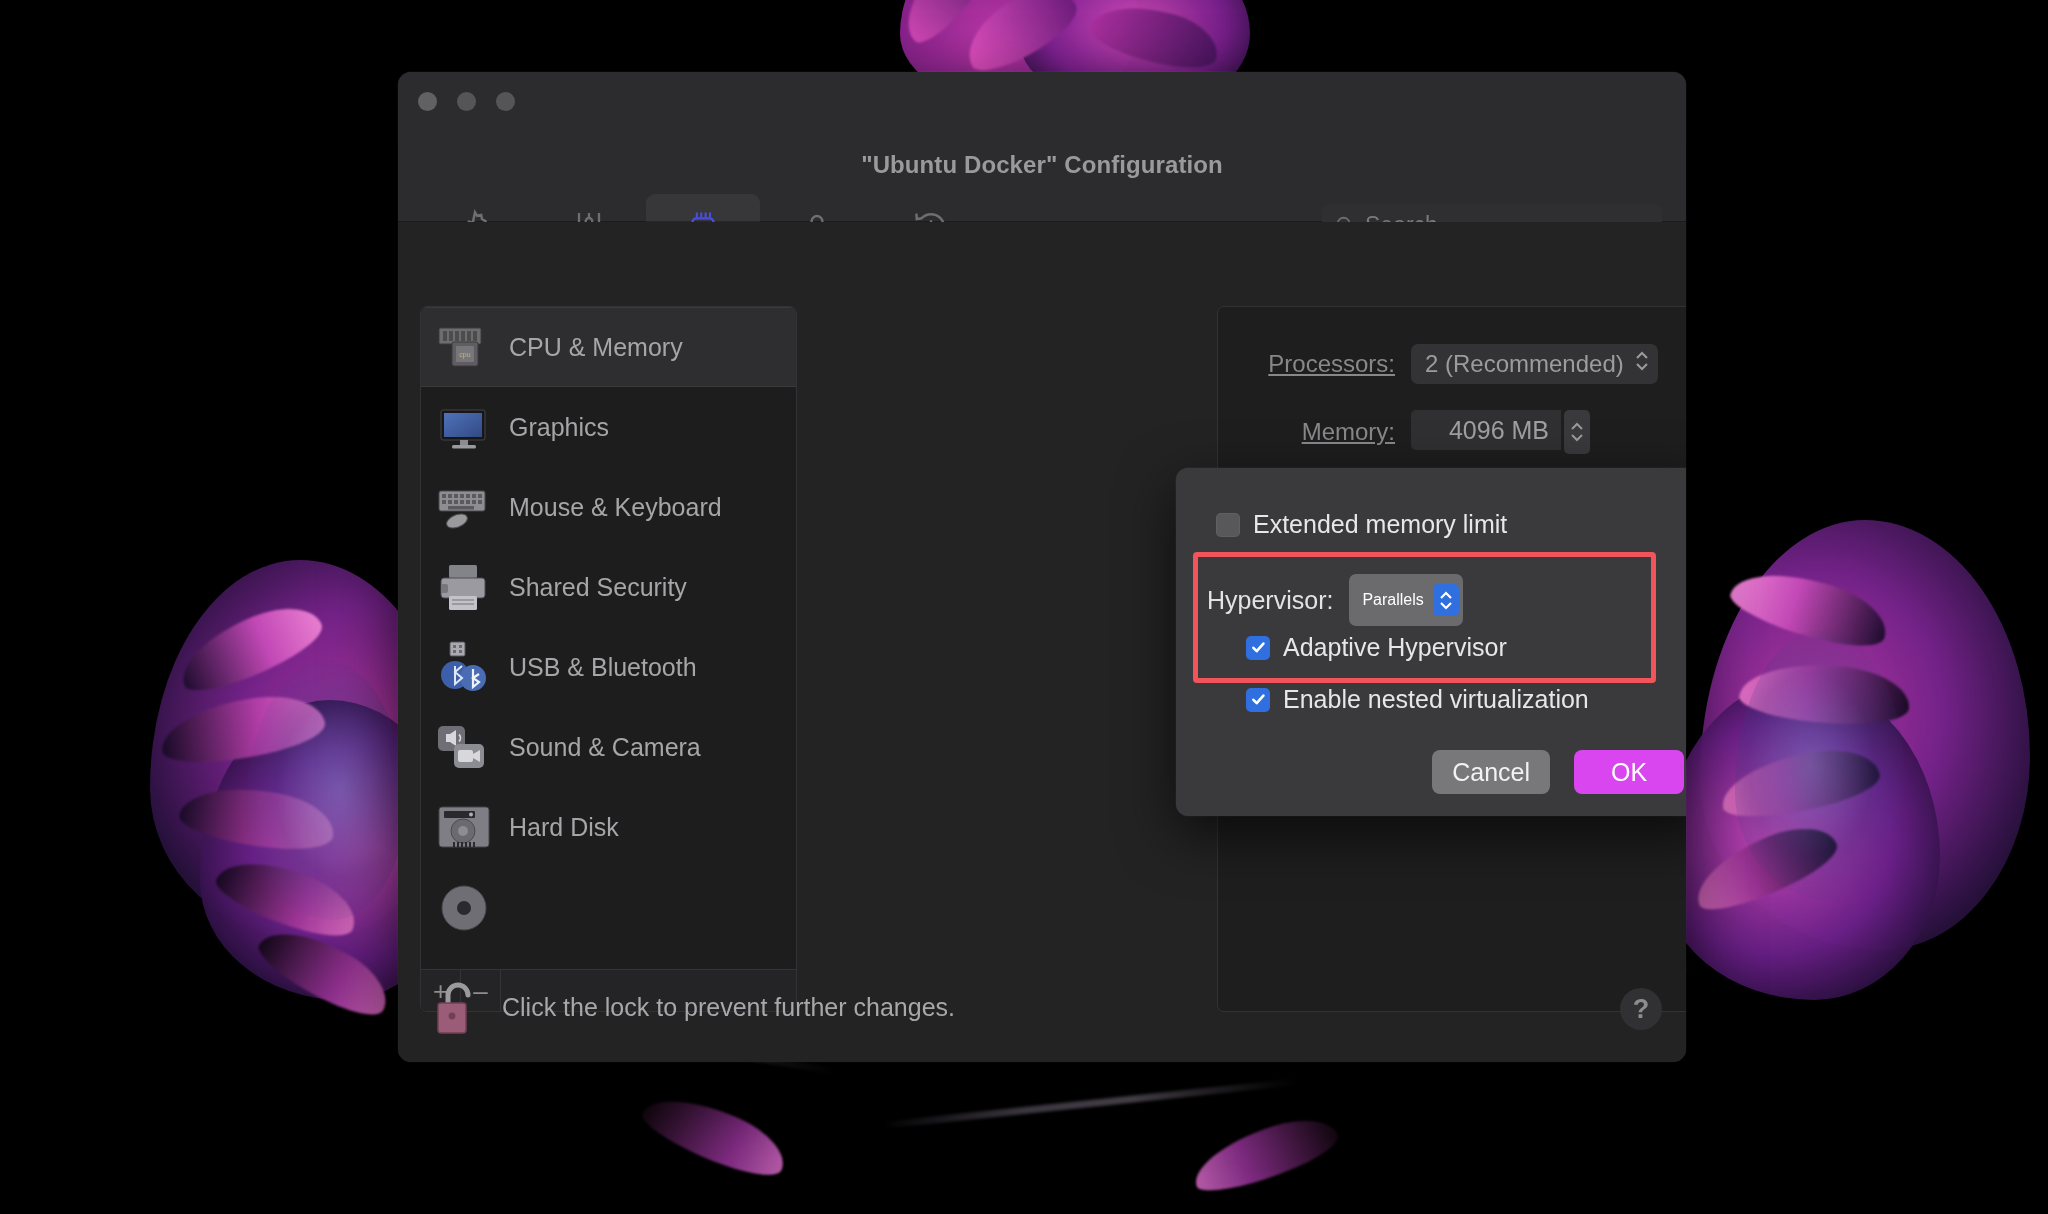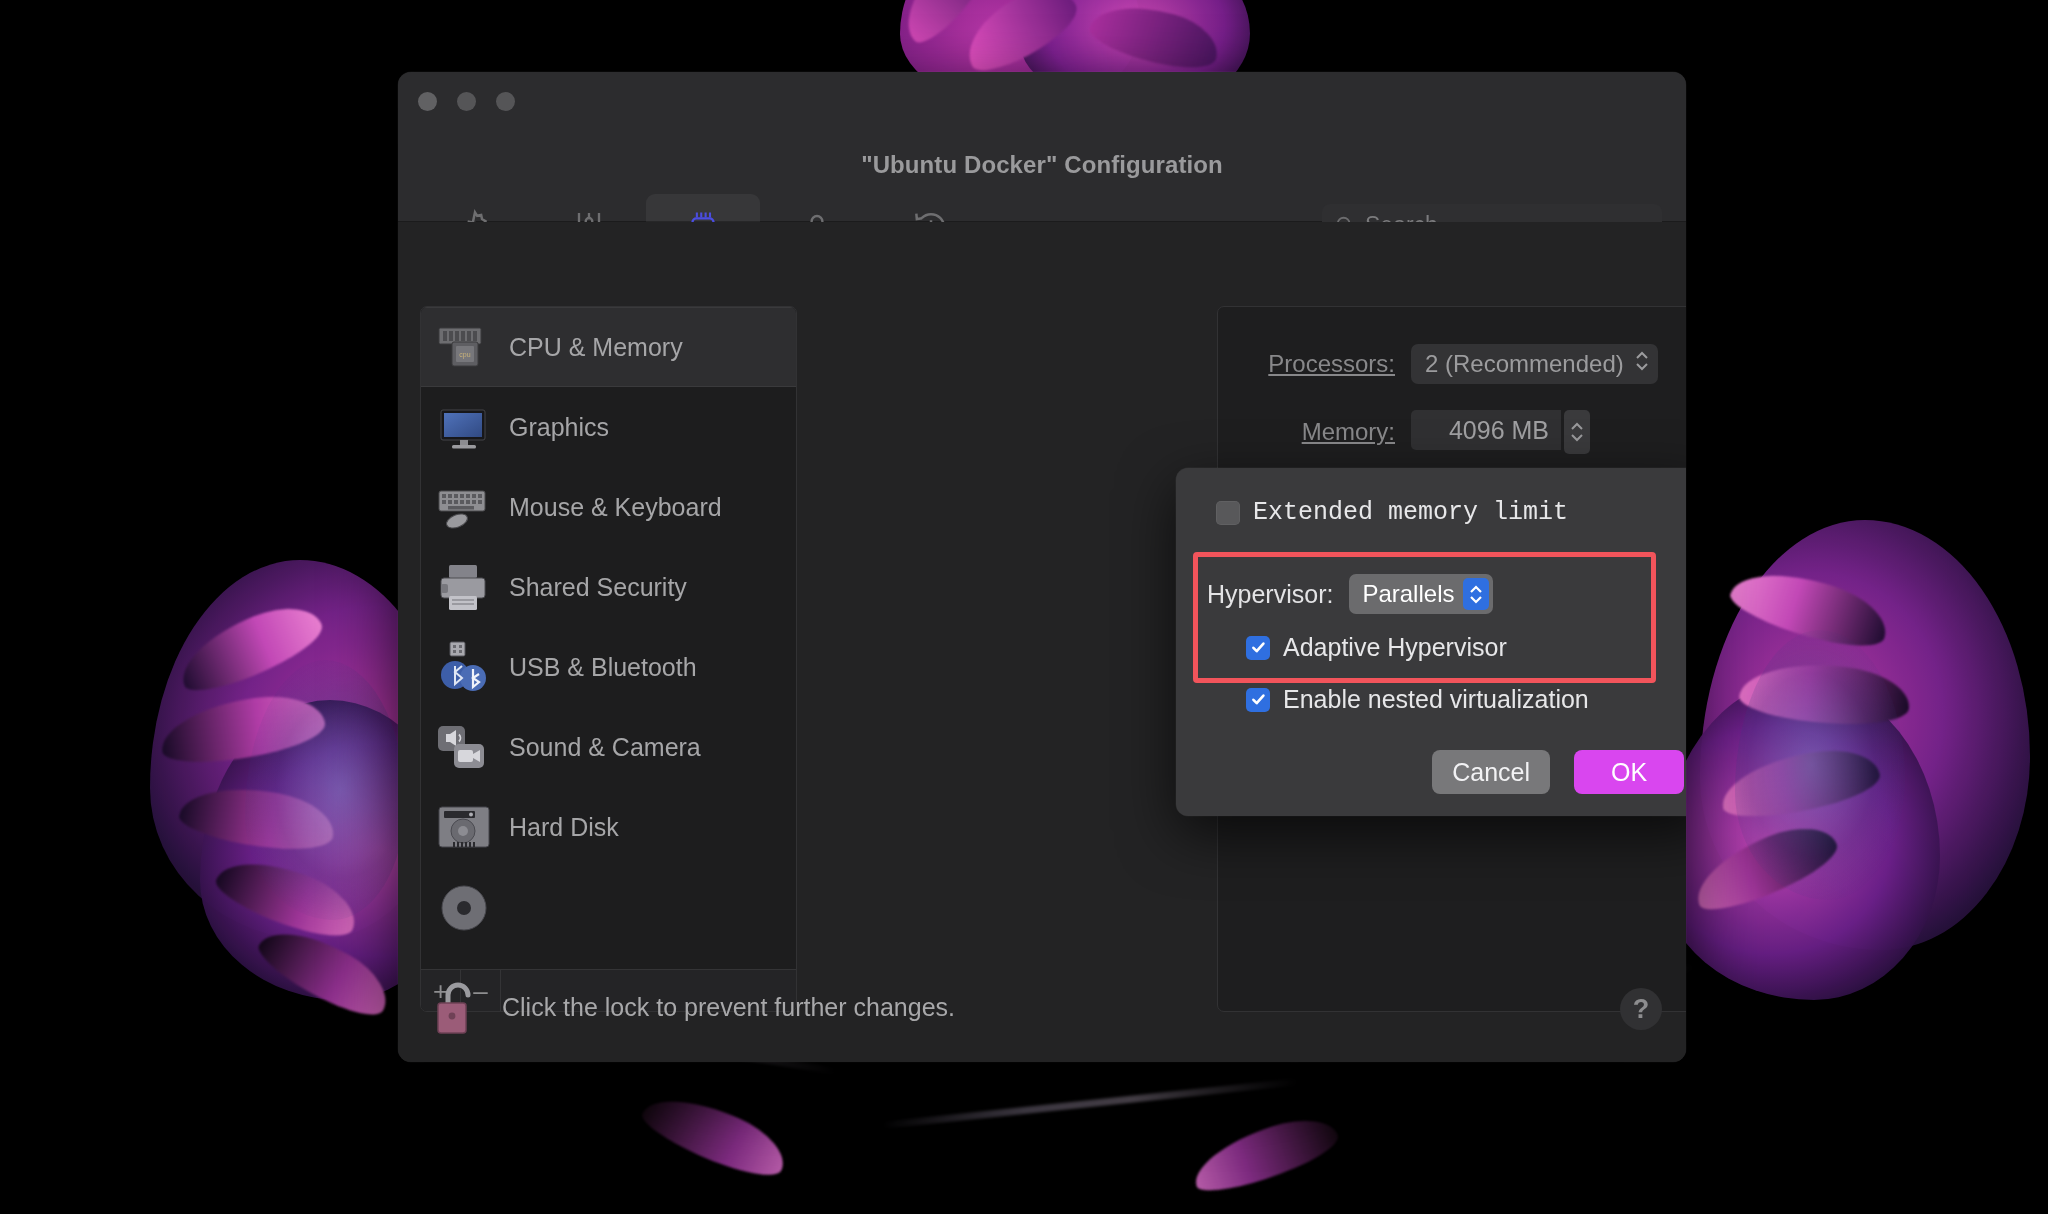--- a/index.html
+++ b/index.html
@@ -258,22 +258,22 @@
   
   #sheet {
     position: absolute;
     left: 778px; top: 396px;
     width: 532px; height: 348px;
     background: #3a3a3c;
     border-radius: 12px;
     box-shadow: 0 18px 56px rgba(0,0,0,.66), 0 0 0 .5px rgba(255,255,255,.08);
   }
   #ext-row {
-    position: absolute; left: 40px; top: 30px;
-    display: flex; align-items: center; gap: 13px; font-family: Liberation Mono, monospace;
+    position: absolute; left: 40px; top: 42px;
+    display: flex; align-items: center; gap: 13px;
   }
   .cb {
     width: 24px; height: 24px;
     border-radius: 5px;
     flex: 0 0 24px;
     display: flex; align-items: center; justify-content: center;
   }
   .cb.off { background: #58585a; box-shadow: inset 0 0 0 .5px rgba(255,255,255,.10); }
   .cb.on { background: #2f6fe0; color: #fff; }
   .cb.on svg { display:block; }
@@ -289,25 +289,25 @@
   }
 
   #hyp-row {
     position: absolute; left: 31px; top: 106px;
     display: flex; align-items: center; gap: 16px;
   }
   #hyp-label { font-size: 25px; color: #e3e3e5; }
   #hyp-pop {
     background: #6b6b6d;
     border-radius: 7px;
-    height: 40px;
+    height: 52px;
     display: flex; align-items: center;
     padding: 0 4px 0 13px;
     gap: 9px;
-    color: #fff; font-size: 24px;
+    color: #fff; font-size: 16px;
     cursor: default;
   }
   .blue-chev {
     width: 26px; height: 32px; border-radius: 5px;
     background: #2f6fe0;
     display: flex; flex-direction: column;
     align-items: center; justify-content: center;
     color: #fff; gap: 1px;
   }
 

